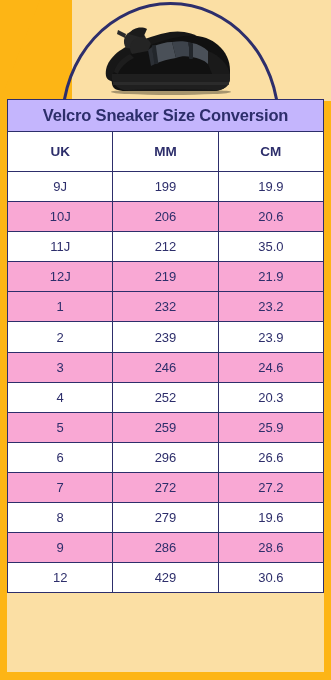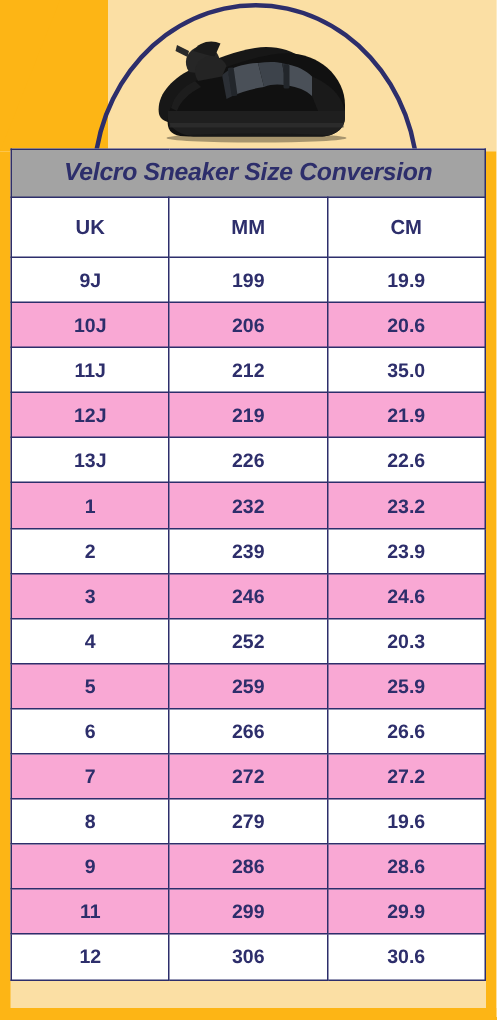--- a/index.html
+++ b/index.html
@@ -109,38 +109,37 @@
     background: #ffffff;
   }
   table.size-table td,
   table.size-table th {
     border: 1.5px solid #2d2e6b;
     text-align: center;
     color: #2d2e6b;
     box-sizing: border-box;
   }
   .title-cell {
-    background: #a3a3a3;
+    background: #c4b5fd;
     font-size: 16.5px;
     font-weight: bold;
     letter-spacing: -0.2px;
     height: 32px;
     padding: 0;
-    font-style: italic;
   }
   .col-head {
     background: #ffffff;
     font-size: 13.5px;
     font-weight: bold;
     height: 29px;
     padding: 12px;
   }
   .data-cell {
     font-size: 13px;
-    font-weight: bold;
+    font-weight: normal;
     height: 30.1px;
     padding: 0;
   }
   tr.row-odd .data-cell {
     background: #ffffff;
   }
   tr.row-even .data-cell {
     background: #f9a8d4;
   }
 </style>
@@ -222,25 +221,20 @@
           <tr class="row-odd">
             <td class="data-cell">11J</td>
             <td class="data-cell">212</td>
             <td class="data-cell">35.0</td>
           </tr>
           <tr class="row-even">
             <td class="data-cell">12J</td>
             <td class="data-cell">219</td>
             <td class="data-cell">21.9</td>
           </tr>
-          <tr class="row-odd">
-            <td class="data-cell">13J</td>
-            <td class="data-cell">226</td>
-            <td class="data-cell">22.6</td>
-          </tr>
           <tr class="row-even">
             <td class="data-cell">1</td>
             <td class="data-cell">232</td>
             <td class="data-cell">23.2</td>
           </tr>
           <tr class="row-odd">
             <td class="data-cell">2</td>
             <td class="data-cell">239</td>
             <td class="data-cell">23.9</td>
           </tr>
@@ -254,45 +248,40 @@
             <td class="data-cell">252</td>
             <td class="data-cell">20.3</td>
           </tr>
           <tr class="row-even">
             <td class="data-cell">5</td>
             <td class="data-cell">259</td>
             <td class="data-cell">25.9</td>
           </tr>
           <tr class="row-odd">
             <td class="data-cell">6</td>
-            <td class="data-cell">266</td>
+            <td class="data-cell">296</td>
             <td class="data-cell">26.6</td>
           </tr>
           <tr class="row-even">
             <td class="data-cell">7</td>
             <td class="data-cell">272</td>
             <td class="data-cell">27.2</td>
           </tr>
           <tr class="row-odd">
             <td class="data-cell">8</td>
             <td class="data-cell">279</td>
             <td class="data-cell">19.6</td>
           </tr>
           <tr class="row-even">
             <td class="data-cell">9</td>
             <td class="data-cell">286</td>
             <td class="data-cell">28.6</td>
           </tr>
-          <tr class="row-even">
-            <td class="data-cell">11</td>
-            <td class="data-cell">299</td>
-            <td class="data-cell">29.9</td>
-          </tr>
           <tr class="row-odd">
             <td class="data-cell">12</td>
-            <td class="data-cell">306</td>
+            <td class="data-cell">429</td>
             <td class="data-cell">30.6</td>
           </tr>
         </tbody>
     </table>
   </div>
 
 </div>
 
 </body></html>

